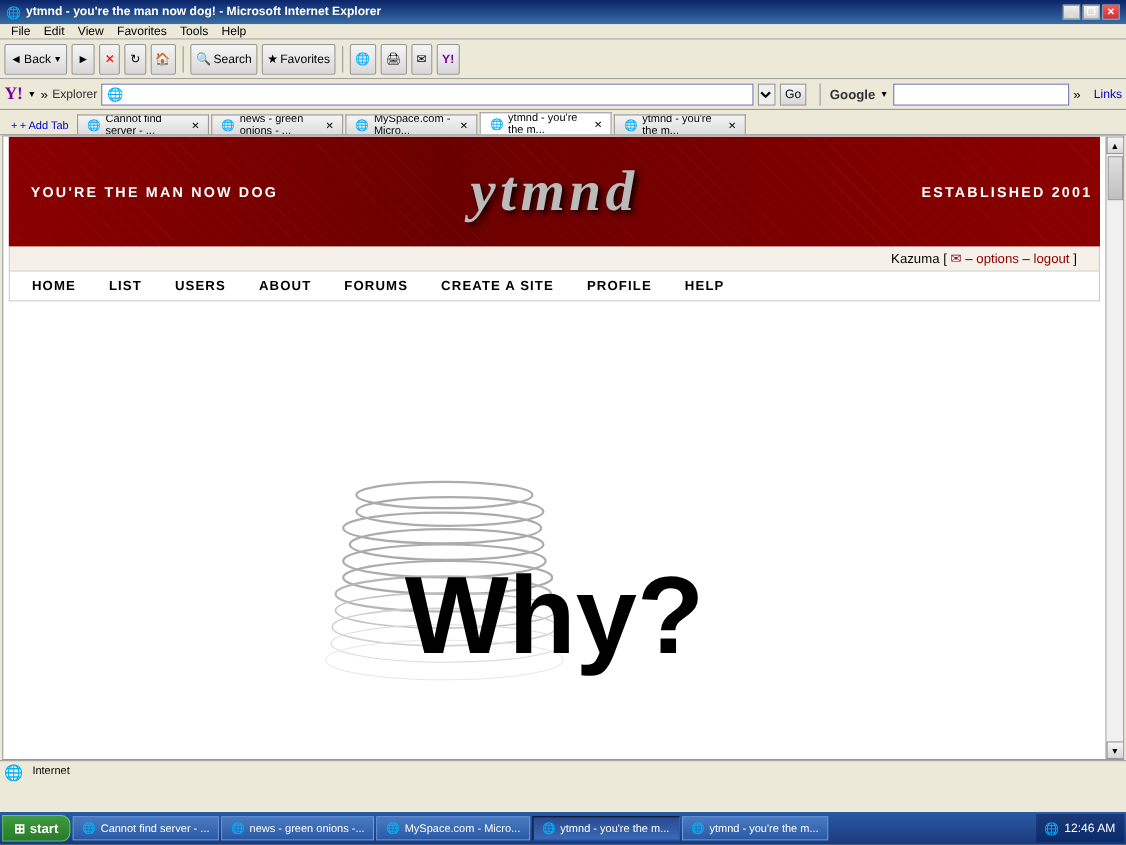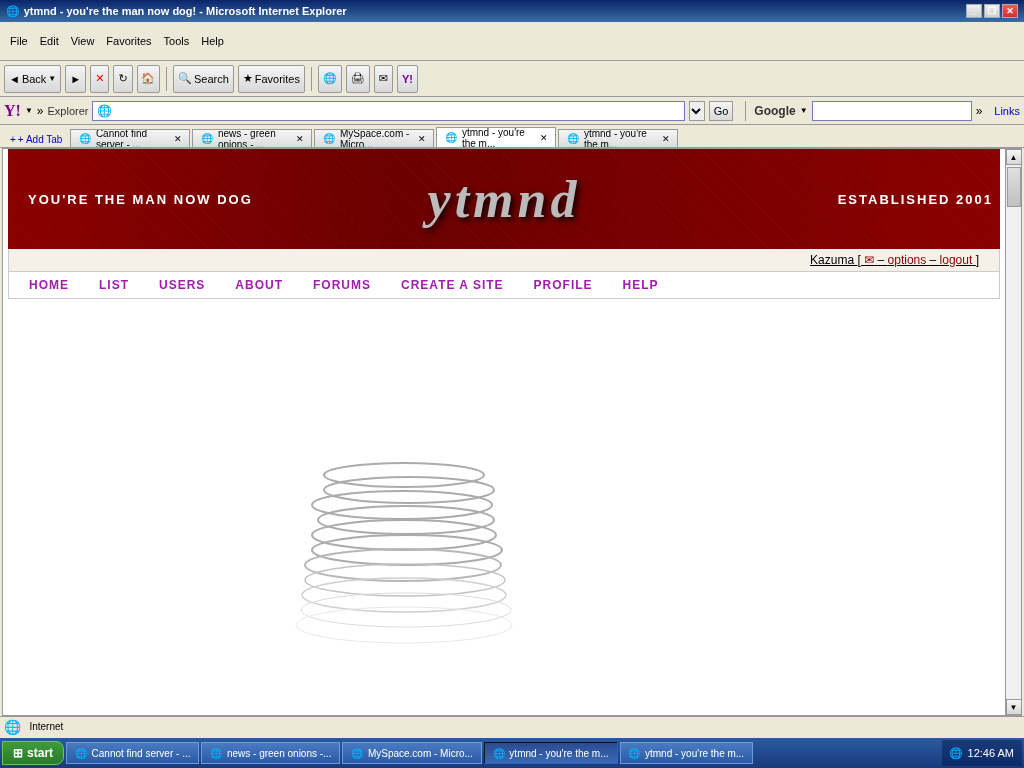--- a/index.html
+++ b/index.html
@@ -28,21 +28,21 @@
       cursor: pointer;
     }
 
     
     .menu-bar {
       background: #ECE9D8;
       border-bottom: 1px solid #999;
       display: flex;
       align-items: center;
       padding: 2px 4px;
-      height: 39px;
+      height: 14px;
       font-size: 11px;
     }
     .menu-item { padding: 2px 6px; cursor: pointer; }
 
     
     .toolbar {
       background: #ECE9D8;
       border-bottom: 1px solid #999;
       display: flex;
       align-items: center;
@@ -216,38 +216,37 @@
       background: repeating-linear-gradient(45deg, transparent, transparent 10px, rgba(255,255,255,0.1) 10px, rgba(255,255,255,0.1) 11px);
     }
     .header-user-bar {
       background: #f5f0e8;
       border: 1px solid #ccc;
       border-top: none;
       text-align: right;
       padding: 4px 20px;
       font-size: 12px;
       margin: 0 5px;
-      text-decoration: underline;
     }
     .user-link { color: #8B0000; text-decoration: none; cursor: pointer; }
 
     
     .site-nav {
       background: white;
       border: 1px solid #ccc;
       border-top: none;
       padding: 6px 20px;
       display: flex;
       gap: 30px;
       margin: 0 5px;
     }
     .nav-item {
       font-size: 12px;
       font-weight: bold;
-      color: #a21caf;
+      color: #000000;
       text-transform: uppercase;
       letter-spacing: 1px;
       cursor: pointer;
       text-decoration: none;
     }
 
     
     .site-main {
       padding: 15px 20px;
       font-size: 13px;
@@ -524,20 +523,21 @@
             <ellipse cx="152" cy="65" rx="88" ry="14" fill="none" stroke="#888" stroke-width="2"></ellipse>
             <ellipse cx="150" cy="80" rx="92" ry="15" fill="none" stroke="#888" stroke-width="2"></ellipse>
             <ellipse cx="153" cy="95" rx="95" ry="15" fill="none" stroke="#888" stroke-width="2"></ellipse>
             <ellipse cx="149" cy="110" rx="98" ry="16" fill="none" stroke="#999" stroke-width="2"></ellipse>
             <ellipse cx="151" cy="125" rx="100" ry="16" fill="none" stroke="#aaa" stroke-width="1.5"></ellipse>
             <ellipse cx="150" cy="140" rx="102" ry="17" fill="none" stroke="#bbb" stroke-width="1.5"></ellipse>
             <ellipse cx="152" cy="155" rx="105" ry="17" fill="none" stroke="#ccc" stroke-width="1"></ellipse>
             <ellipse cx="150" cy="170" rx="108" ry="18" fill="none" stroke="#ddd" stroke-width="1"></ellipse>
           </g>
         </svg>
+        <div class="why-text">Why?</div>
       </div>
     </div>
   </div>
 
   <div class="scrollbar-right">
     <div class="scrollbar-btn">▲</div>
     <div class="scrollbar-track">
       <div class="scrollbar-thumb"></div>
     </div>
     <div class="scrollbar-btn">▼</div>

